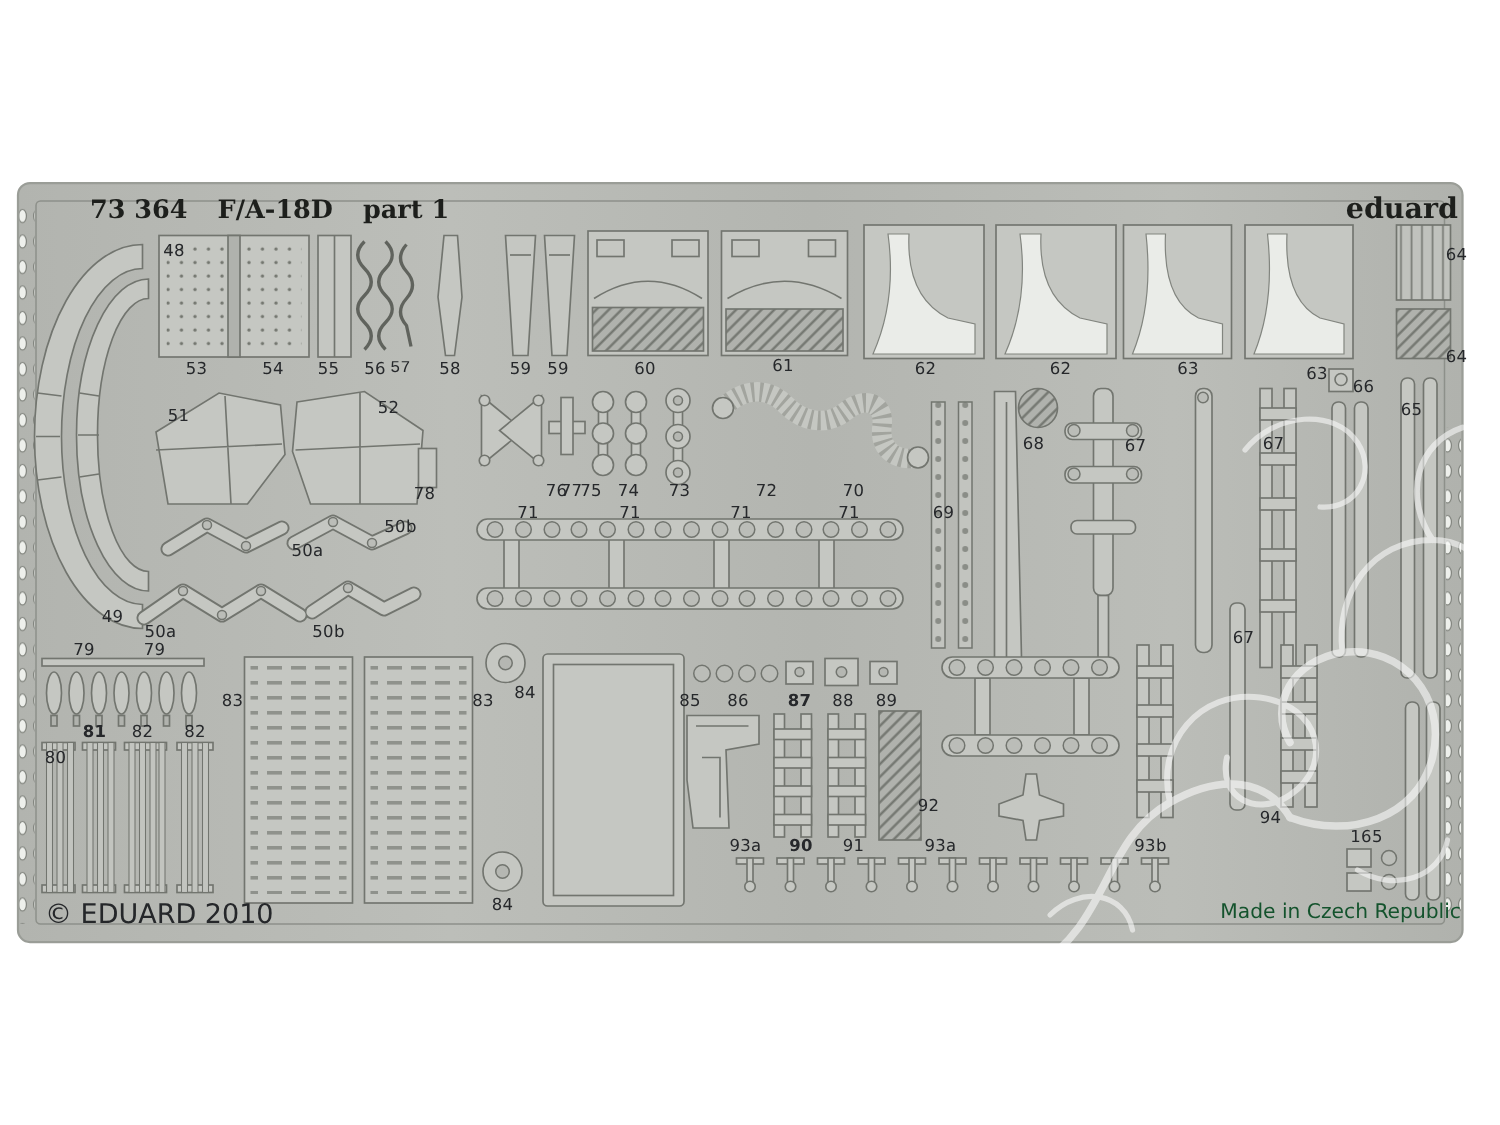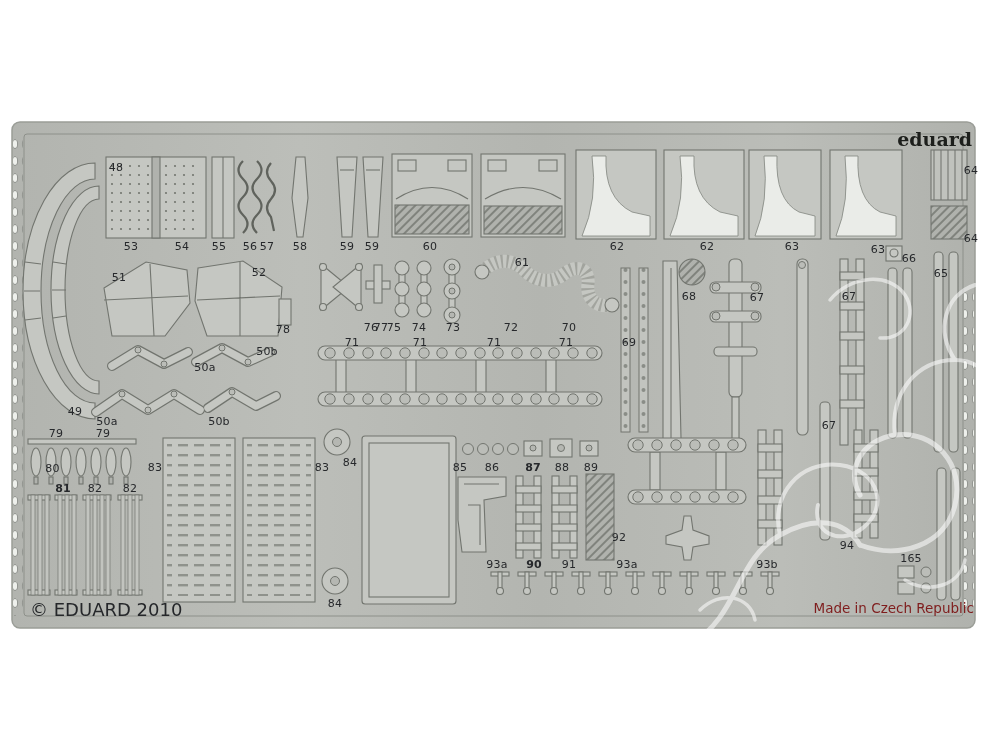--- a/index.html
+++ b/index.html
@@ -9,21 +9,21 @@
   svg.fret{position:absolute;left:0;top:0;z-index:1}
   .labels{position:absolute;inset:0;z-index:5;pointer-events:none}
   .part-label{position:absolute;transform:translate(-50%,-50%);
     font-size:11px;color:#26282b;white-space:nowrap;letter-spacing:.2px}
   .hdr{position:absolute;top:130px;left:60px;z-index:6;
     font-family:"DejaVu Serif",serif;font-weight:bold;font-size:17px;color:#1d1f1c}
   .hdr span{margin-right:20px}
   .brand{position:absolute;top:128px;right:28px;z-index:6;
     font-family:"DejaVu Serif",serif;font-weight:bold;font-size:19px;color:#1d1f1c}
   .copy{position:absolute;top:599px;left:30px;z-index:6;font-size:18px;color:#25272a}
-  .origin{position:absolute;top:600px;right:26px;z-index:6;font-size:13.5px;color:#7f1d1d}
+  .origin{position:absolute;top:600px;right:26px;z-index:6;font-size:13.5px;color:#14532d}
   
   .pf{fill:#c5c7c2;stroke:#72756f;stroke-width:1.1}
   .pfd{fill:#b0b2ad;stroke:#72756f;stroke-width:1.1}
   .pfs{fill:#c2c4bf;stroke:#72756f;stroke-width:.7}
   .ln{fill:none;stroke:#72756f;stroke-width:1.1}
   .wire{fill:none;stroke:#60635d;stroke-width:2.2}
   .cc{fill:#bbbdb8;stroke:#72756f;stroke-width:1}
   .shole{fill:#b5b7b2;stroke:#72756f;stroke-width:1}
   .hatch{fill:url(#hatch);stroke:#72756f;stroke-width:1.1}
   .dots{fill:url(#dotgrid)}
@@ -392,26 +392,26 @@
 </svg>
 
 <div class="labels">
       <span class="part-label" style="left: 76px; top: 167px; margin-left: 40px;">48</span>
       <span class="part-label" style="left: 971px; top: 170px;">64</span>
       <span class="part-label" style="left: 971px; top: 238px;">64</span>
       <span class="part-label" style="left: 131px; top: 246px;">53</span>
       <span class="part-label" style="left: 182px; top: 246px;">54</span>
       <span class="part-label" style="left: 219px; top: 246px;">55</span>
       <span class="part-label" style="left: 250px; top: 246px;">56</span>
-      <span class="part-label" style="left: 267px; top: 246px;">57</span>
+      <span class="part-label" style="left: 267px; top: 246px; font-family: Liberation Mono, monospace;">57</span>
       <span class="part-label" style="left: 300px; top: 246px;">58</span>
       <span class="part-label" style="left: 347px; top: 246px;">59</span>
       <span class="part-label" style="left: 372px; top: 246px;">59</span>
       <span class="part-label" style="left: 430px; top: 246px;">60</span>
-      <span class="part-label" style="left: 522px; top: 262px;">61</span>
+      <span class="part-label" style="left: 522px; top: 244px;">61</span>
       <span class="part-label" style="left: 617px; top: 246px;">62</span>
       <span class="part-label" style="left: 707px; top: 246px;">62</span>
       <span class="part-label" style="left: 792px; top: 246px;">63</span>
       <span class="part-label" style="left: 878px; top: 249px;">63</span>
       <span class="part-label" style="left: 909px; top: 258px;">66</span>
       <span class="part-label" style="left: 941px; top: 273px; text-align: right;">65</span>
       <span class="part-label" style="left: 119px; top: 277px;">51</span>
       <span class="part-label" style="left: 259px; top: 272px;">52</span>
       <span class="part-label" style="left: 689px; top: 296px;">68</span>
       <span class="part-label" style="left: 757px; top: 297px;">67</span>
@@ -438,32 +438,35 @@
       <span class="part-label" style="left: 56px; top: 433px;">79</span>
       <span class="part-label" style="left: 103px; top: 433px;">79</span>
       <span class="part-label" style="left: 350px; top: 462px;">84</span>
       <span class="part-label" style="left: 155px; top: 467px;">83</span>
       <span class="part-label" style="left: 322px; top: 467px;">83</span>
       <span class="part-label" style="left: 460px; top: 467px;">85</span>
       <span class="part-label" style="left: 492px; top: 467px;">86</span>
       <span class="part-label" style="left: 533px; top: 467px; font-weight: bold;">87</span>
       <span class="part-label" style="left: 562px; top: 467px;">88</span>
       <span class="part-label" style="left: 591px; top: 467px;">89</span>
-      <span class="part-label" style="left: 37px; top: 468px; padding-left: 31px;">80</span>
+      <span class="part-label" style="left: 37px; top: 505px;">80</span>
       <span class="part-label" style="left: 63px; top: 488px; font-weight: bold;">81</span>
       <span class="part-label" style="left: 95px; top: 488px;">82</span>
       <span class="part-label" style="left: 130px; top: 488px;">82</span>
       <span class="part-label" style="left: 619px; top: 537px;">92</span>
       <span class="part-label" style="left: 847px; top: 545px;">94</span>
       <span class="part-label" style="left: 911px; top: 558px;">165</span>
       <span class="part-label" style="left: 497px; top: 564px;">93a</span>
       <span class="part-label" style="left: 534px; top: 564px; font-weight: bold;">90</span>
       <span class="part-label" style="left: 569px; top: 564px;">91</span>
       <span class="part-label" style="left: 627px; top: 564px;">93a</span>
       <span class="part-label" style="left: 767px; top: 564px;">93b</span>
       <span class="part-label" style="left: 335px; top: 603px;">84</span>
     </div>
 
+<div class="hdr">
+  <span>73 364</span><span>F/A-18D</span><span>part 1</span>
+</div>
 <div class="brand">eduard</div>
 <div class="copy">© EDUARD 2010</div>
 <div class="origin">Made in Czech Republic</div>
 
 </div>
 
 </body></html>

